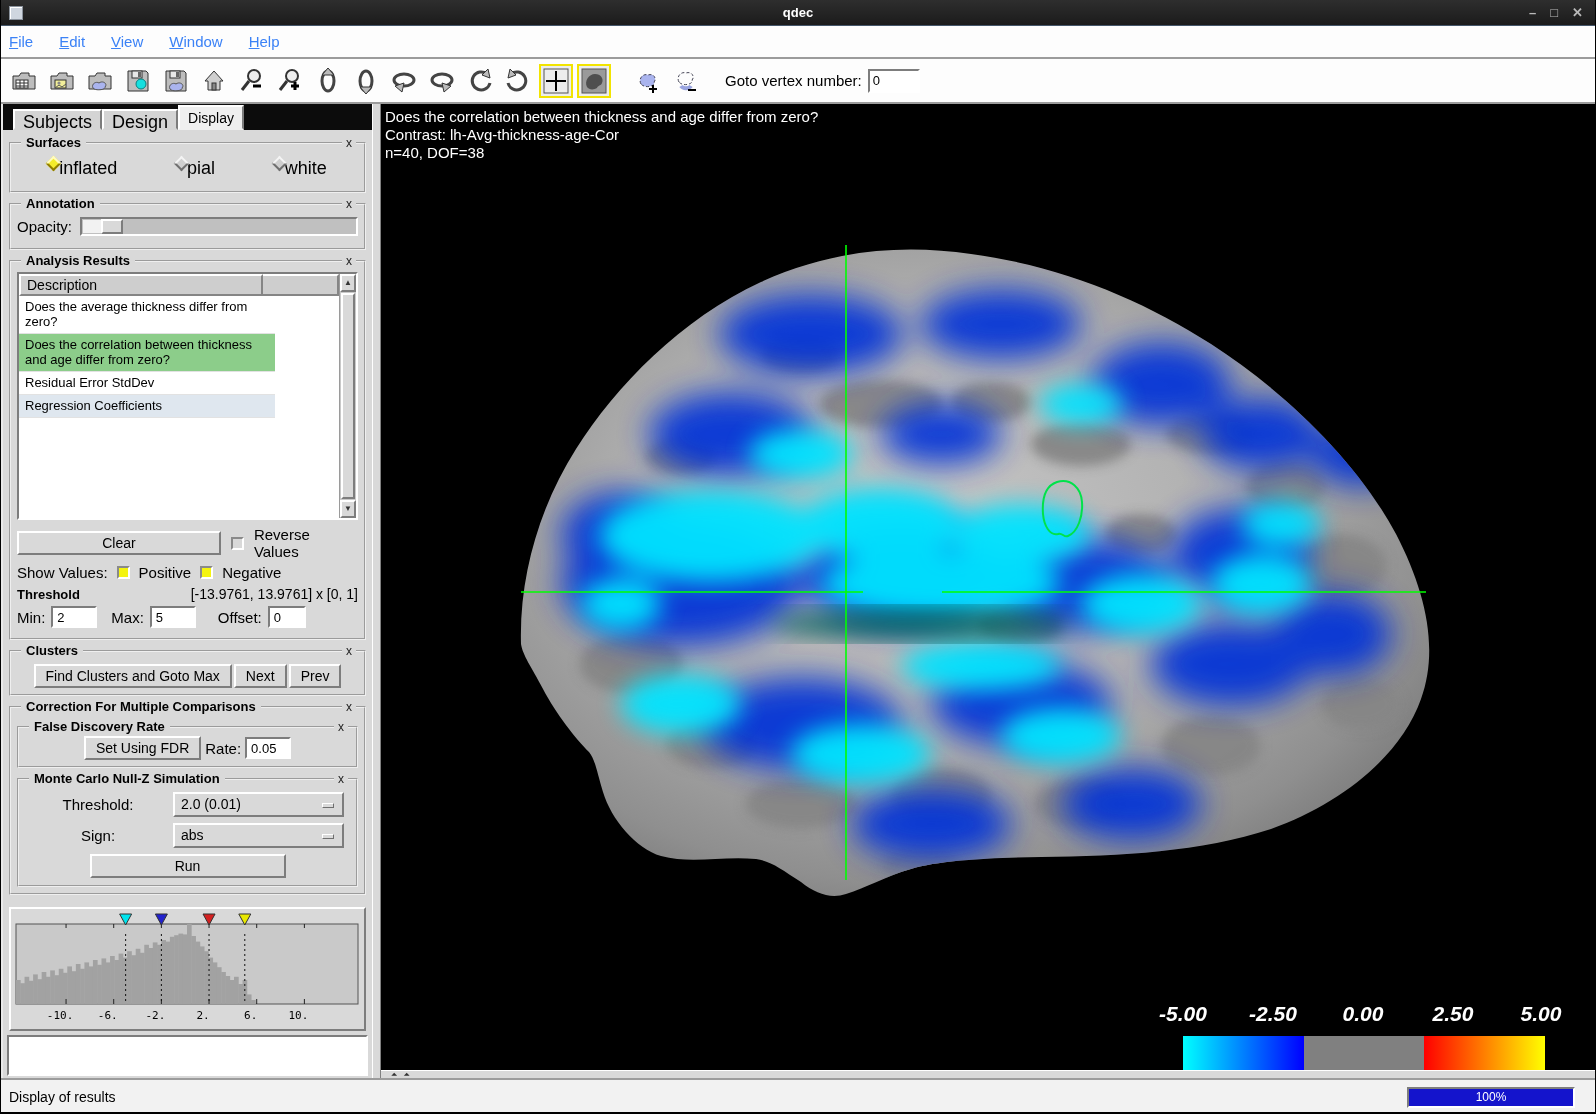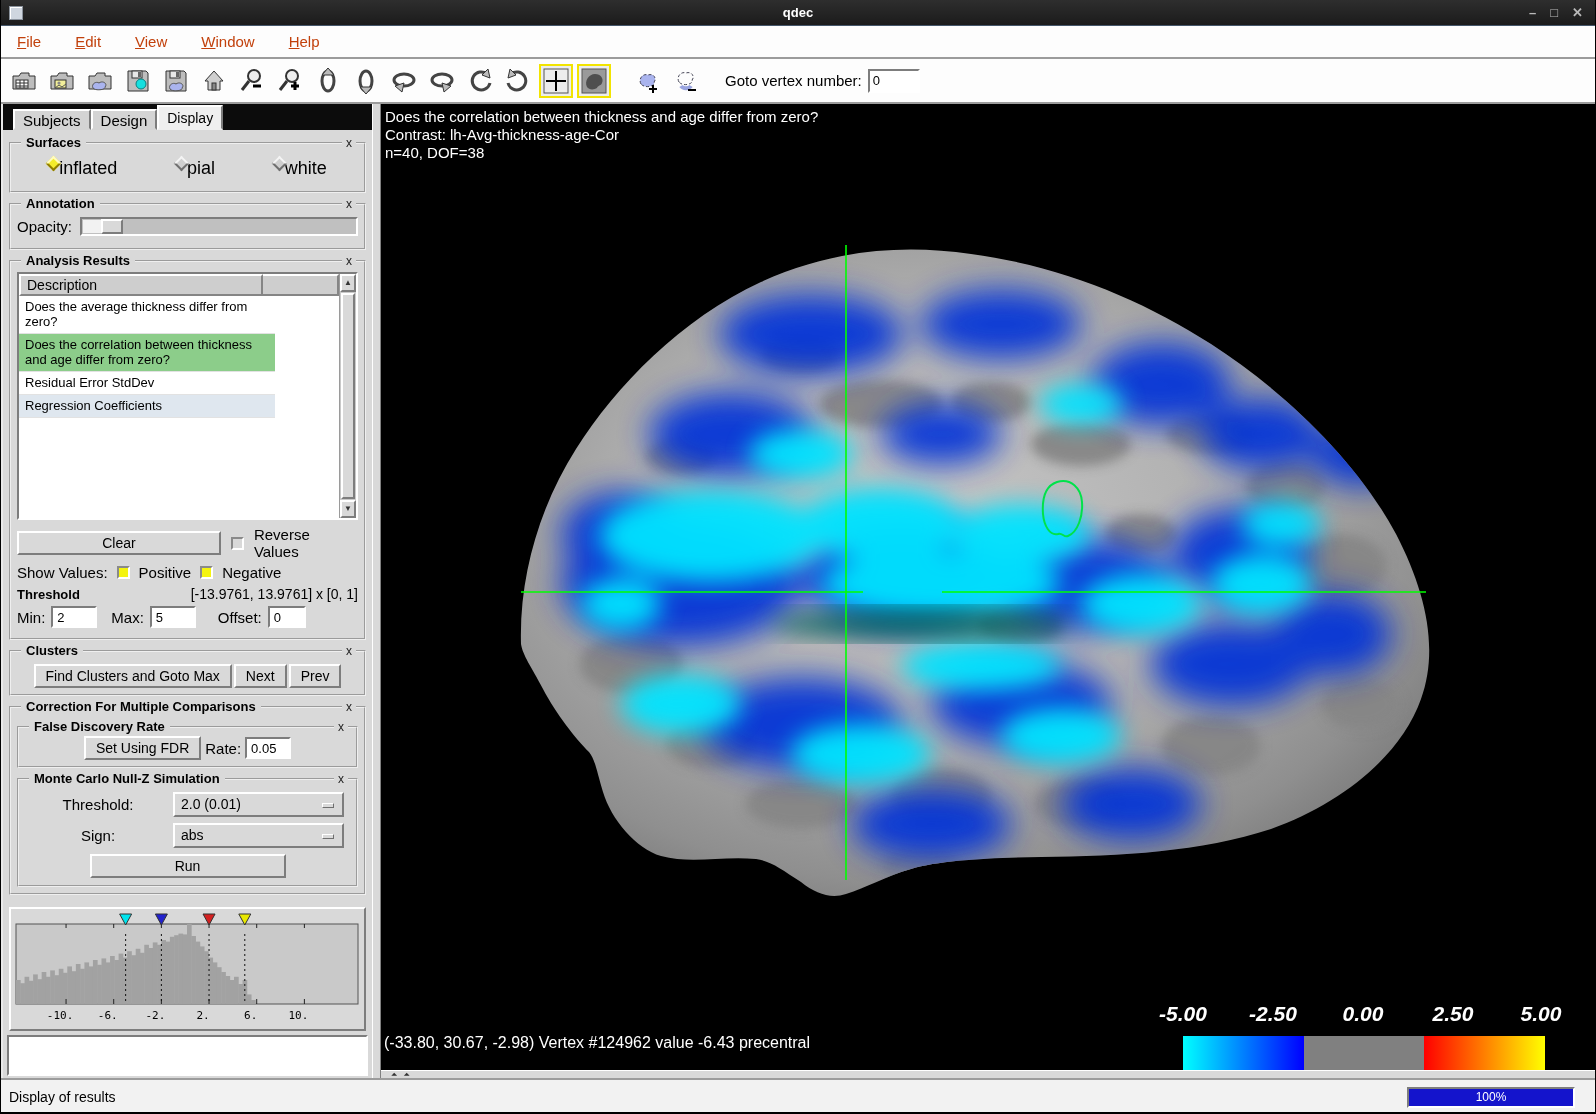--- a/index.html
+++ b/index.html
@@ -8,41 +8,41 @@
 
   
   .titlebar { position:relative; height:26px; background:linear-gradient(#2e2e2e,#1b1b1b); border-bottom:1px solid #44566a; display:flex; align-items:center; }
   .win-icon { width:14px; height:14px; margin-left:8px; background:#cfd6df; border:1px solid #8a929c; box-shadow:inset 1px 1px 0 #fff; }
   .win-title { position:absolute; left:0; right:0; text-align:center; color:#fff; font-weight:bold; font-size:13px; }
   .win-buttons { margin-left:auto; display:flex; gap:14px; padding-right:12px; color:#b9b9b9; font-size:13px; font-weight:bold; }
   .win-buttons span { cursor:default; }
 
   
   .menubar { height:33px; background:#fdfdfd; border-bottom:2px solid #9c9c9c; display:flex; align-items:center; padding-left:8px; gap:26px; }
-  .menu-item { display:inline-block; font-size:15px; color:#c2410c;margin-left:8px; }
+  .menu-item { display:inline-block; font-size:15px; color:#3b82f6; }
   .menu-item::first-letter { text-decoration:underline; }
 
   
   .toolbar { height:45px; background:#fdfdfd; border-bottom:2px solid #9c9c9c; display:flex; align-items:center; padding-left:6px; }
   .tool-btn { width:34px; height:34px; margin-right:4px; display:flex; align-items:center; justify-content:center; background:transparent; border:2px solid transparent; }
   .tool-btn.selected { border:2px solid #f2e400; background:#ececec; }
   .tool-btn svg { width:26px; height:26px; }
   .tool-gap { width:16px; }
   .goto-label { font-size:15px; margin:0 6px 0 18px; }
   .goto-input { width:52px; height:24px; background:#fff; border:2px solid; border-color:#7d7d7d #fff #fff #7d7d7d; font-size:13px; padding-left:3px; font-family:"Liberation Sans",sans-serif; }
 
   
   .content { position:relative; display:flex; height:974px; }
   .left-panel { width:371px; background:#d9d9d9; display:flex; flex-direction:column; border-left:2px solid #e9e9e9; }
   .sash { width:9px; background:#d9d9d9; border-left:1px solid #fff; border-right:1px solid #808080; }
   .viewport { position:relative; flex:1; background:#000; overflow:hidden; }
 
   
   .tab-row { height:26px; background:#0c0c0c; display:flex; align-items:flex-end; padding-left:10px; }
-  .tab { background:#d4d4d4; border:2px solid; border-color:#fff #7d7d7d transparent #fff; padding:1px 8px 2px; font-size:15px; height:21px; }
+  .tab { background:#d4d4d4; border:2px solid; border-color:#fff #7d7d7d transparent #fff; padding:1px 8px 2px; font-size:18px; height:21px; }
   .tab.active { background:#efefef; height:25px; padding-top:3px; font-size:14px; z-index:2; }
 
   .panel-body { flex:1; display:flex; flex-direction:column; padding:4px 2px 0 2px; }
 
   
   .group { position:relative; border:2px groove #efefef; margin:8px 4px 2px 4px; padding:8px 4px 4px 4px; }
   .group-title { position:absolute; top:-9px; left:10px; background:#d9d9d9; padding:0 5px; font-weight:bold; font-size:13px; }
   .group-x { position:absolute; top:-8px; right:8px; background:#d9d9d9; padding:0 4px; font-size:12px; color:#222; }
 
   .radio-row { display:flex; align-items:center; justify-content:space-around; padding:6px 4px 8px; }
@@ -590,21 +590,20 @@
 
         <path d="M676,378 c14,-4 24,6 25,20 c1,14 -4,30 -14,34 c-4,2 -6,-4 -10,-2 c-8,2 -14,-8 -15,-20 c-1,-14 2,-28 14,-32 z" fill="none" stroke="#00e24a" stroke-width="2"></path>
       </svg>
 
       <div class="vp-overlay-text">
         <div>Does the correlation between thickness and age differ from zero?</div>
         <div>Contrast: lh-Avg-thickness-age-Cor</div>
         <div>n=40, DOF=38</div>
       </div>
 
-      <div class="vp-status-text">(-33.80, 30.67, -2.98) Vertex #124962 value -6.43 precentral</div>
 
       <div class="cb-labels">
         <span style="left:42px">-5.00</span>
         <span style="left:132px">-2.50</span>
         <span style="left:222px">0.00</span>
         <span style="left:312px">2.50</span>
         <span style="left:400px">5.00</span>
       </div>
       <div class="colorbar">
         <div class="seg" style="background: linear-gradient(to right, rgb(0, 255, 255), rgb(0, 0, 255));"></div>

